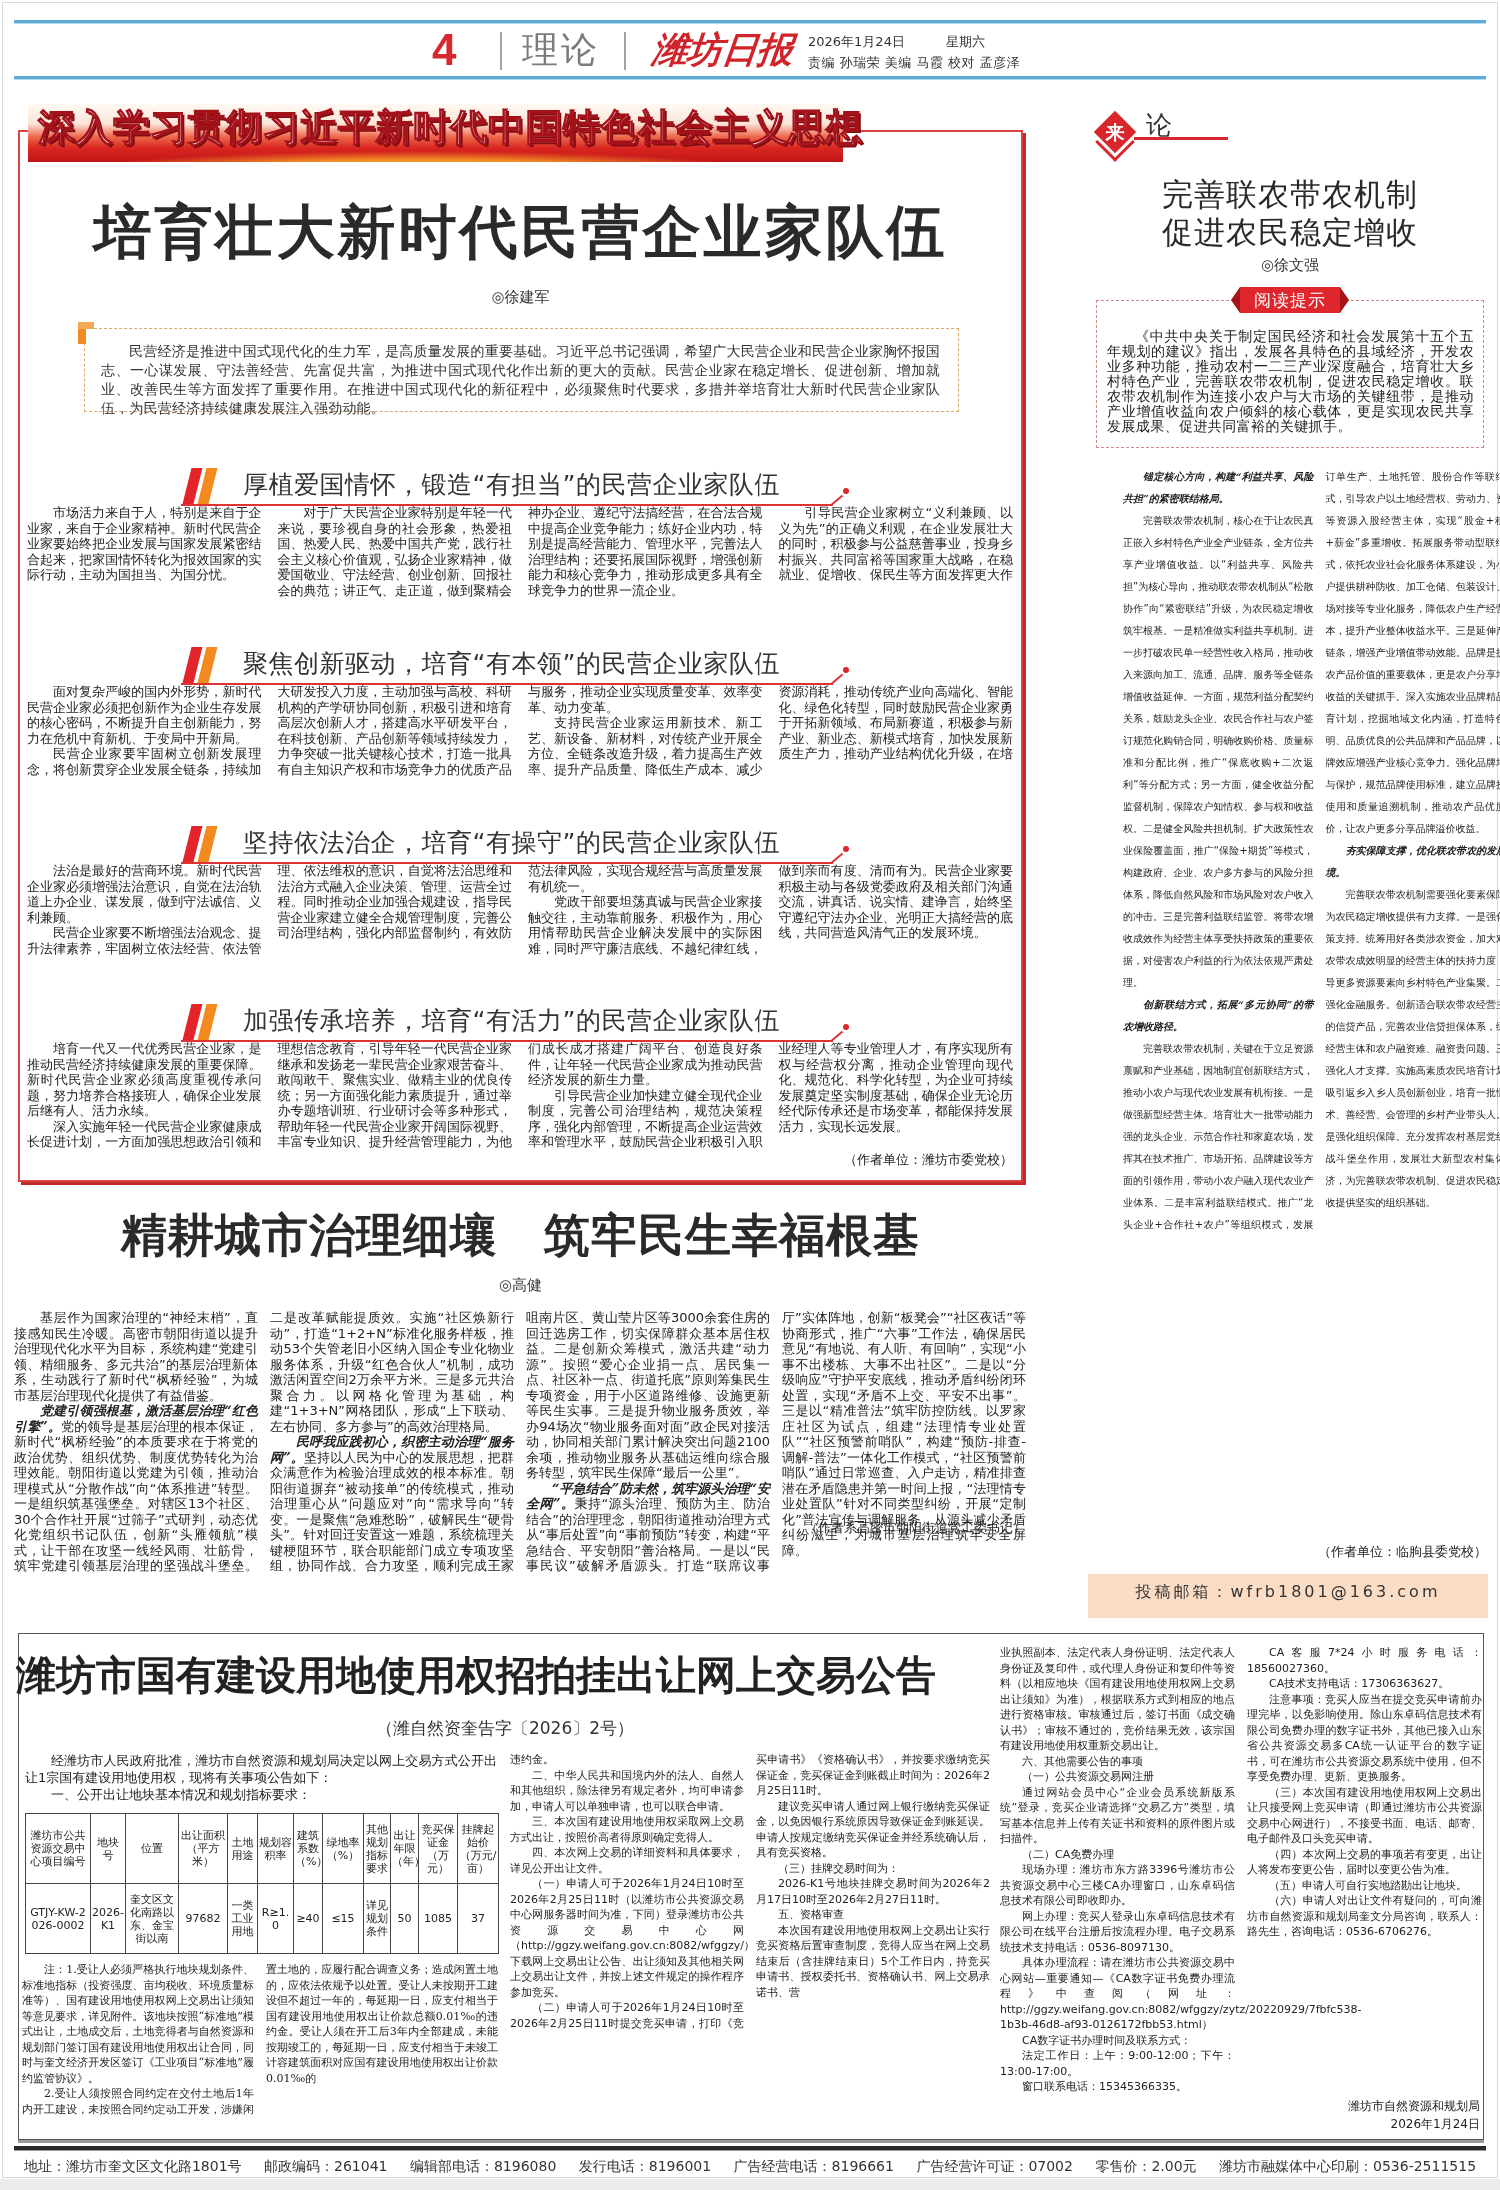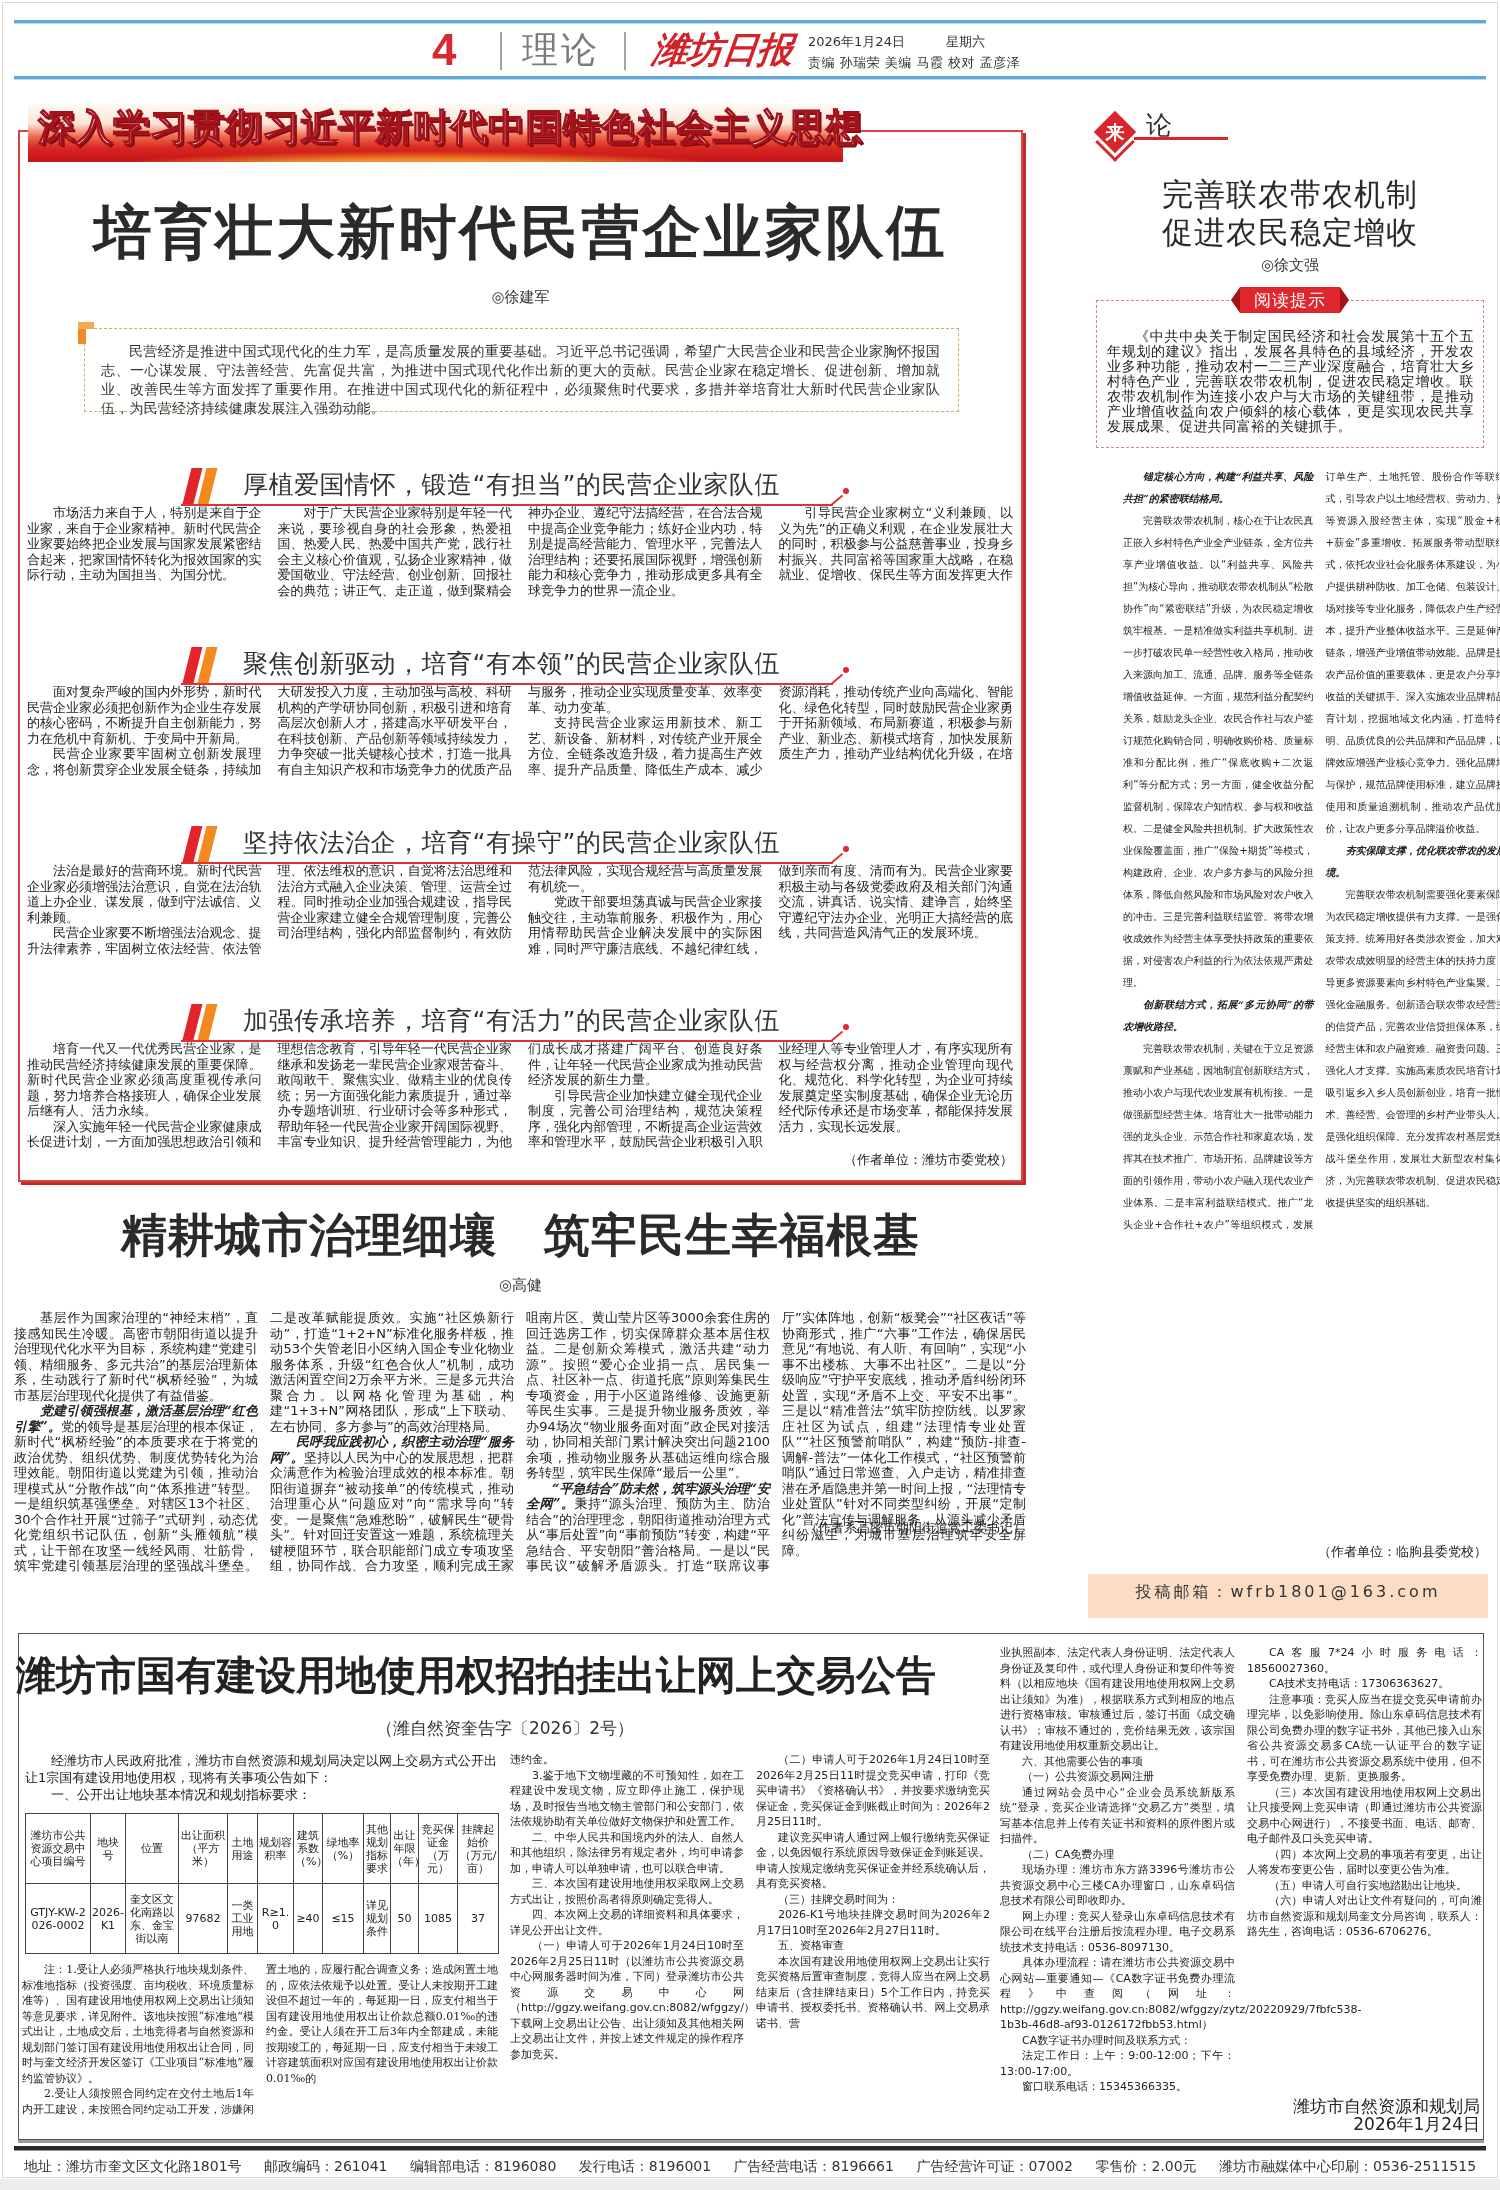--- a/index.html
+++ b/index.html
@@ -81,21 +81,21 @@
 .notice-intro p{text-indent:2em}
 .land-table{left:25px;top:1813px;width:473px;border-collapse:collapse;table-layout:fixed;font-size:11px;line-height:13px;text-align:center}
 .land-table th,.land-table td{border:1px solid #444;padding:1px;font-weight:normal;vertical-align:middle;word-break:break-all}
 .land-table th{height:70px}.land-table td{height:70px}
 .notice-cols{column-gap:12px;column-fill:balance;font-size:11px;line-height:15.5px;text-align:justify;overflow:hidden}
 .notice-cols p{text-indent:2em}
 .notice-cols p.ni{text-indent:0}
 .notice-note{left:22px;top:1962px;width:476px;height:172px;column-count:2;font-family:"DejaVu Serif",serif}
 .notice-r34{left:510px;top:1752px;width:480px;height:382px;column-count:2}
 .notice-r56{left:1000px;top:1645px;width:482px;height:450px;column-count:2;column-fill:auto}
-.sign{left:1243px;width:237px;text-align:right;font-size:17px;line-height:16px}
+.sign{left:1243px;width:237px;text-align:right;font-size:12px;line-height:16px}
 
 
 .footer-rule{left:14px;top:2146px;width:1472px;height:5px;background:#2a2a2a;border-bottom:1px solid #999}
 .footer{left:0;top:2158px;width:1500px;text-align:center;font-size:14px;color:#333;line-height:16px;white-space:nowrap}
 .footer span{margin:0 9px}
 </style>
 </head>
 <body>
 
 <div class="page-frame"></div>
@@ -277,21 +277,20 @@
     <td>37</td>
   </tr>
 </tbody>
   </table>
 <div class="abs notice-cols notice-note">
   <p>注：1.受让人必须严格执行地块规划条件、标准地指标（投资强度、亩均税收、环境质量标准等）、国有建设用地使用权网上交易出让须知等意见要求，详见附件。该地块按照“标准地”模式出让，土地成交后，土地竞得者与自然资源和规划部门签订国有建设用地使用权出让合同，同时与奎文经济开发区签订《工业项目“标准地”履约监管协议》。</p>
   <p>2.受让人须按照合同约定在交付土地后1年内开工建设，未按照合同约定动工开发，涉嫌闲置土地的，应履行配合调查义务；造成闲置土地的，应依法依规予以处置。受让人未按期开工建设但不超过一年的，每延期一日，应支付相当于国有建设用地使用权出让价款总额0.01‰的违约金。受让人须在开工后3年内全部建成，未能按期竣工的，每延期一日，应支付相当于未竣工计容建筑面积对应国有建设用地使用权出让价款0.01‰的</p>
 </div>
 <div class="abs notice-cols notice-r34">
   <p class="ni">违约金。</p>
-  <p>3.鉴于地下文物埋藏的不可预知性，如在工程建设中发现文物，应立即停止施工，保护现场，及时报告当地文物主管部门和公安部门，依法依规协助有关单位做好文物保护和处置工作。</p>
   <p>二、中华人民共和国境内外的法人、自然人和其他组织，除法律另有规定者外，均可申请参加，申请人可以单独申请，也可以联合申请。</p>
   <p>三、本次国有建设用地使用权采取网上交易方式出让，按照价高者得原则确定竞得人。</p>
   <p>四、本次网上交易的详细资料和具体要求，详见公开出让文件。</p>
   <p>（一）申请人可于2026年1月24日10时至2026年2月25日11时（以潍坊市公共资源交易中心网服务器时间为准，下同）登录潍坊市公共资源交易中心网（http://ggzy.weifang.gov.cn:8082/wfggzy/）下载网上交易出让公告、出让须知及其他相关网上交易出让文件，并按上述文件规定的操作程序参加竞买。</p>
   <p>（二）申请人可于2026年1月24日10时至2026年2月25日11时提交竞买申请，打印《竞买申请书》《资格确认书》，并按要求缴纳竞买保证金，竞买保证金到账截止时间为：2026年2月25日11时。</p>
   <p>建议竞买申请人通过网上银行缴纳竞买保证金，以免因银行系统原因导致保证金到账延误。申请人按规定缴纳竞买保证金并经系统确认后，具有竞买资格。</p>
   <p>（三）挂牌交易时间为：</p>
   <p>2026-K1号地块挂牌交易时间为2026年2月17日10时至2026年2月27日11时。</p>
   <p>五、资格审查</p>
   <p>本次国有建设用地使用权网上交易出让实行竞买资格后置审查制度，竞得人应当在网上交易结束后（含挂牌结束日）5个工作日内，持竞买申请书、授权委托书、资格确认书、网上交易承诺书、营</p>

